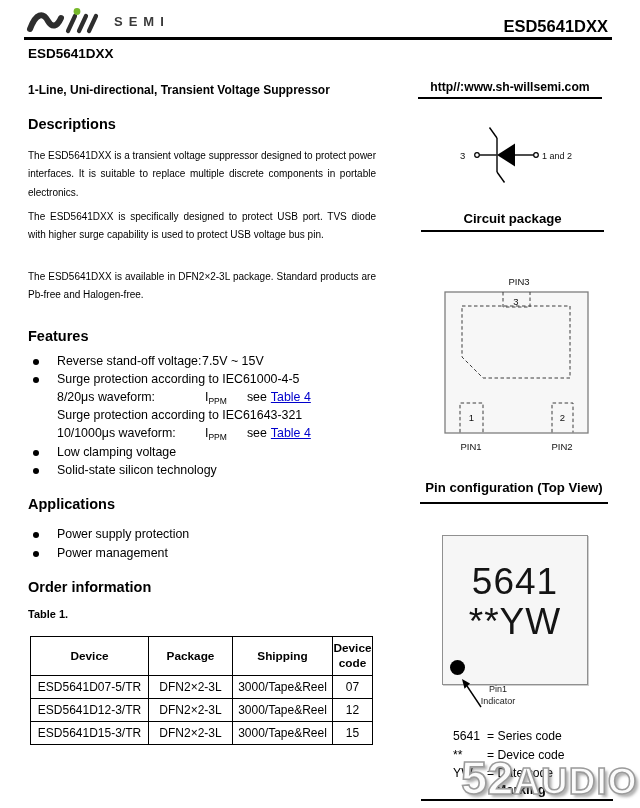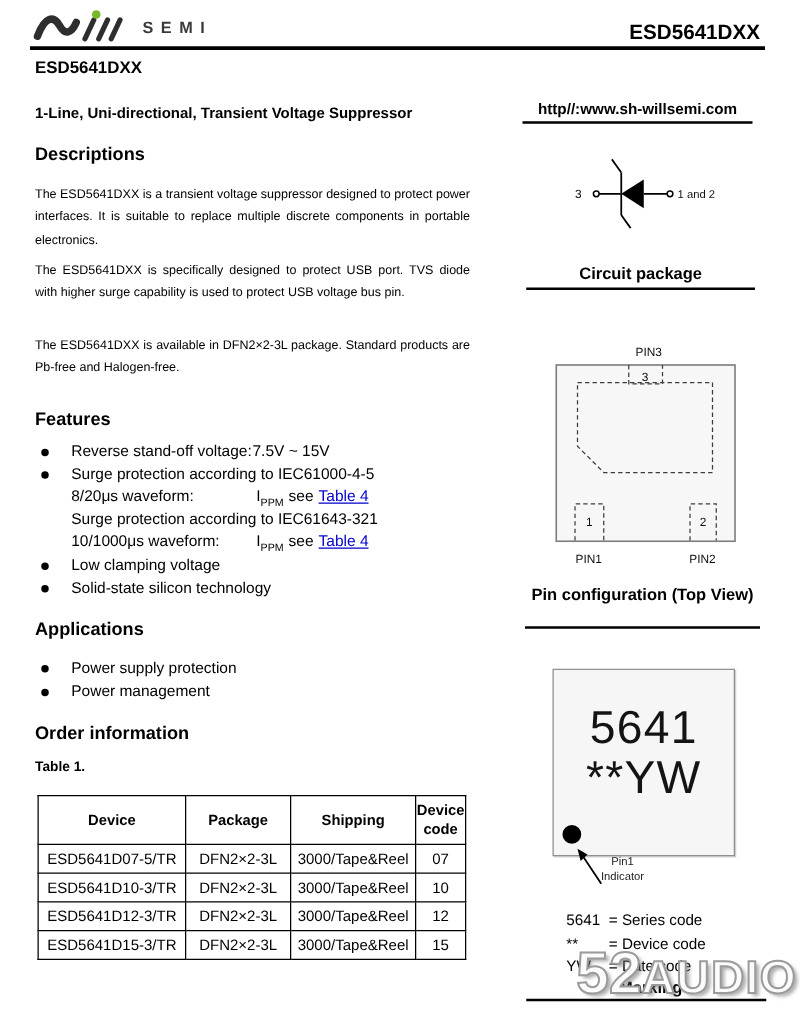--- a/index.html
+++ b/index.html
@@ -22,21 +22,21 @@
   .subtitle { top:83px; left:0; font-size:12px; font-weight:bold; }
   .h2 { font-size:14.5px; font-weight:bold; left:0; }
   .para { left:0; width:348px; font-size:10px; line-height:18.4px; text-align:justify; }
   .row { left:0; width:348px; height:18px; font-size:12.4px; }
   .bullet { position:absolute; left:5px; top:5px; width:6px; height:6px; background:#000; border-radius:50%; }
   .rtext { position:absolute; left:29px; top:0; white-space:nowrap; }
   .flabel { display:inline-block; width:145px; }
   .flabel2 { display:inline-block; width:148px; }
   sub.ppm { font-size:8.5px; }
   .tlink { color:#0000cc; text-decoration:underline; margin-left:4px; cursor:pointer; }
-  .see { margin-left:4px; }
+  .see { margin-left:20px; }
   .tbl-caption { left:0; font-size:11px; font-weight:bold; }
   table.order { border-collapse:collapse; table-layout:fixed; font-size:12px; }
   table.order th, table.order td { border:1.4px solid #000; text-align:center; vertical-align:middle; }
   table.order th { font-weight:bold; font-size:11.8px; line-height:1.25; height:39px; }
   table.order td { height:23px; }
 
   
   .website { left:418px; top:80px; width:184px; text-align:center; font-size:12.2px; font-weight:bold;
              border-bottom:2px solid #000; padding-bottom:3px; }
   .caption { text-align:center; font-size:13.2px; font-weight:bold; }
@@ -151,26 +151,20 @@
           <th>Shipping</th>
           <th>Device code</th>
         </tr>
       </thead>
       <tbody>
         <tr>
           <td>ESD5641D07-5/TR</td>
           <td>DFN2×2-3L</td>
           <td>3000/Tape&amp;Reel</td>
           <td>07</td>
-        </tr>
-        <tr>
-          <td>ESD5641D10-3/TR</td>
-          <td>DFN2×2-3L</td>
-          <td>3000/Tape&amp;Reel</td>
-          <td>10</td>
         </tr>
         <tr>
           <td>ESD5641D12-3/TR</td>
           <td>DFN2×2-3L</td>
           <td>3000/Tape&amp;Reel</td>
           <td>12</td>
         </tr>
         <tr>
           <td>ESD5641D15-3/TR</td>
           <td>DFN2×2-3L</td>
@@ -205,21 +199,21 @@
     <text x="78" y="36.5" text-anchor="middle" class="svgtxt">3</text>
     <path d="M24,38 L132,38 L132,110 L45,110 L24,89 Z" class="dash"></path>
     <polyline points="22,164.4 22,135 45,135 45,164.4" class="dash"></polyline>
     <text x="33.5" y="153" text-anchor="middle" class="svgtxt">1</text>
     <polyline points="114,164.4 114,135 135,135 135,164.4" class="dash"></polyline>
     <text x="124.5" y="153" text-anchor="middle" class="svgtxt">2</text>
     <text x="33" y="182" text-anchor="middle" class="svgtxt">PIN1</text>
     <text x="124" y="182" text-anchor="middle" class="svgtxt">PIN2</text>
   </svg>
 
-  <div class="abs caption underlined" style="left:420px; top:468px; width:188px; padding-bottom:18px;">Pin configuration (Top View)</div>
+  <div class="abs caption underlined" style="left:420px; top:480px; width:188px; padding-bottom:7px;">Pin configuration (Top View)</div>
 
   <div class="abs marking-box">
     <div class="marking-text">
       <div>5641</div>
       <div>**YW</div>
     </div>
   </div>
   <div class="abs pin1-dot"></div>
   <svg class="abs" style="left:456px; top:672px;" width="34" height="40">
     <line x1="11" y1="14" x2="25" y2="35" stroke="#000" stroke-width="1.4"></line>

